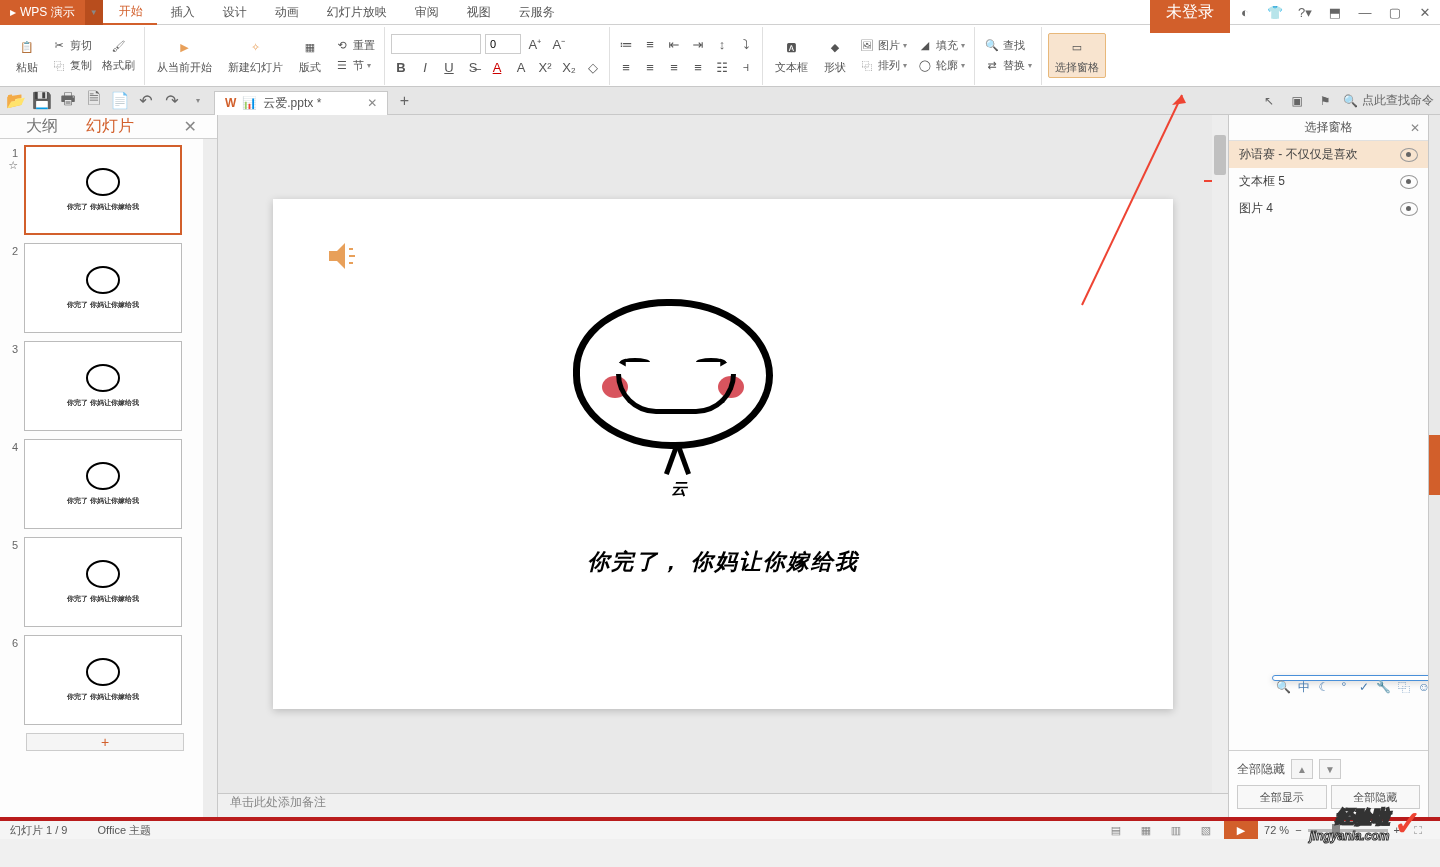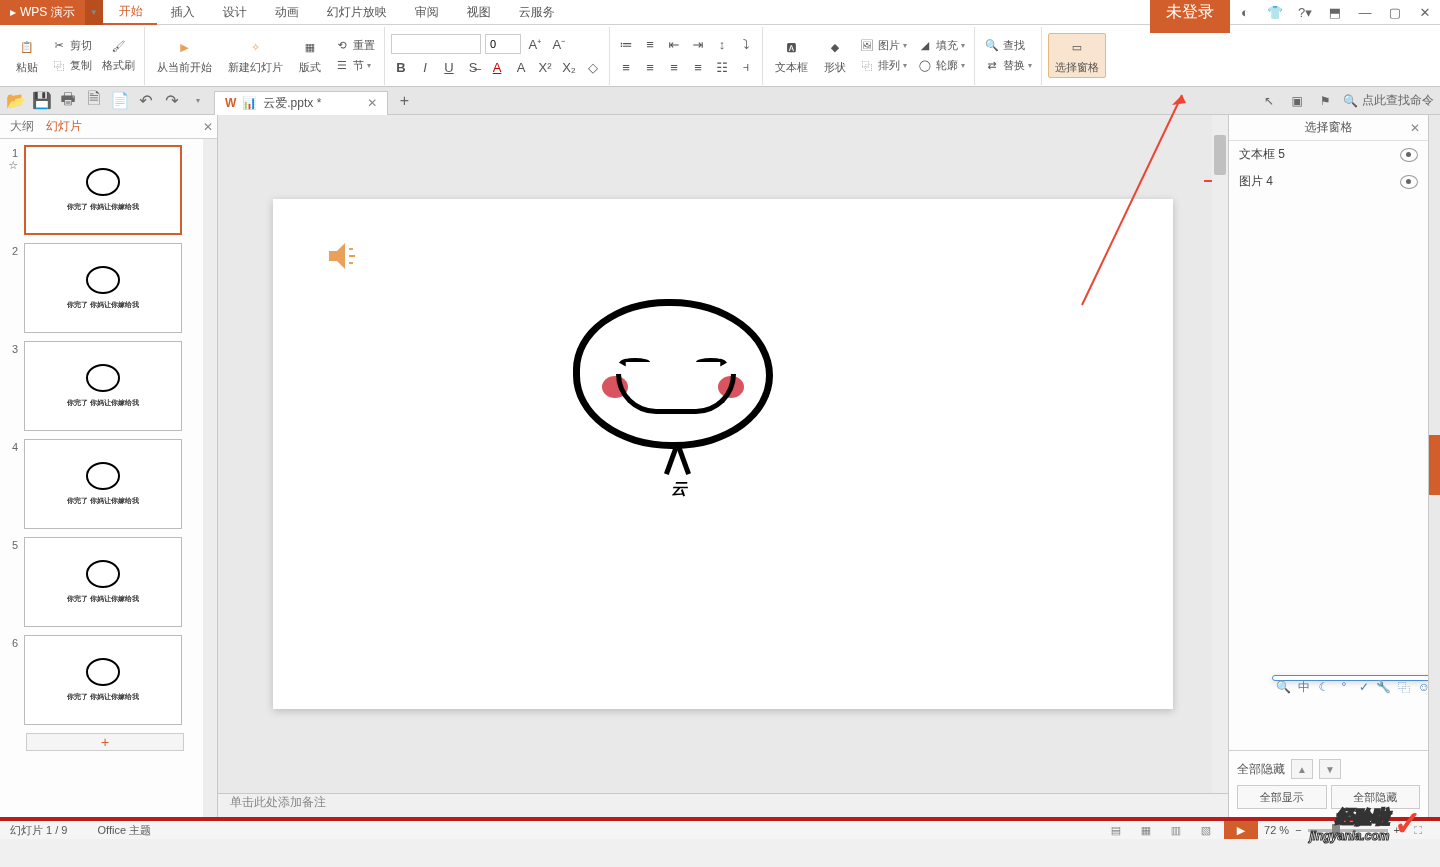--- a/index.html
+++ b/index.html
@@ -34,21 +34,21 @@
 
 .doc-bar { height: 28px; background: #e6e6e6; display: flex; align-items: center; padding: 0 6px; gap: 6px; border-bottom: 1px solid #c8c8c8; }
 .qat-btn { width: 20px; height: 20px; display: flex; align-items: center; justify-content: center; color: #666; cursor: pointer; }
 .doc-tab { background: #fff; height: 24px; display: flex; align-items: center; padding: 0 10px; font-size: 12px; color: #555; gap: 6px; border: 1px solid #c8c8c8; border-bottom: none; margin-top: 4px; }
 .doc-bar-right { margin-left: auto; display: flex; gap: 8px; align-items: center; font-size: 12px; color: #666; }
 .search-box { display: flex; align-items: center; gap: 4px; }
 
 
 .main { display: flex; height: 702px; }
 .left-panel { width: 218px; background: #fdfdfd; border-right: 1px solid #c8c8c8; display: flex; flex-direction: column; }
-.left-tabs { display: flex; height: 24px; border-bottom: 1px solid #d0d0d0; font-size: 12px; align-items: center; padding: 0 4px; position: relative; }
+.left-tabs { display: flex; height: 24px; border-bottom: 1px solid #d0d0d0; font-size: 16px; align-items: center; padding: 0 20px; position: relative; gap: 16px; }
 .left-tab { padding: 0 6px; color: #777; cursor: pointer; }
 .left-tab.active { color: #d25f2b; }
 .left-close { margin-left: auto; color: #888; cursor: pointer; }
 .thumbs { flex: 1; overflow-y: auto; padding: 6px 4px; position: relative; }
 .thumb-row { display: flex; gap: 6px; margin-bottom: 8px; }
 .thumb-num { width: 14px; text-align: right; font-size: 11px; color: #666; padding-top: 2px; }
 .thumb { width: 158px; height: 90px; background: #fff; border: 1px solid #bbb; display: flex; flex-direction: column; align-items: center; justify-content: center; cursor: pointer; }
 .thumb.active { border: 2px solid #d25f2b; }
 .thumb-face { width: 34px; height: 28px; border: 2px solid #000; border-radius: 50% 50% 50% 50%; position: relative; margin-bottom: 6px; }
 .thumb-text { font-size: 7px; color: #333; font-weight: bold; }
@@ -409,20 +409,21 @@
           <div class="face-head">
             <div class="face-eye l"></div>
               <div class="face-eye r"></div>
             <div class="face-cheek l"></div>
               <div class="face-cheek r"></div>
             <div class="face-mouth"></div>
           </div>
           <div class="face-neck"></div>
         </div>
         <div class="face-char">云</div>
+        <div class="slide-caption">你完了， 你妈让你嫁给我</div>
       </div>
       <svg class="red-arrow" style="right:36px;top:-30px" width="120" height="230">
         <line x1="110" y1="10" x2="10" y2="220" stroke="#e43" stroke-width="2"></line>
         <polygon points="110,10 100,20 114,18" fill="#e43"></polygon>
       </svg>
       <svg class="red-arrow" style="right:-10px;top:58px" width="40" height="16">
         <line x1="38" y1="8" x2="6" y2="8" stroke="#e43" stroke-width="2"></line>
         <polygon points="38,8 30,3 30,13" fill="#e43"></polygon>
       </svg>
     </div>
@@ -431,20 +432,24 @@
       </div>
     <div class="notes-bar">单击此处添加备注</div>
   </div>
 
   <div class="right-panel">
     <div class="rp-title">
       <span>选择窗格</span>
       <span class="rp-close">✕</span>
     </div>
     <div class="rp-list">
+      <div class="rp-item sel">
+          <span>孙语赛 - 不仅仅是喜欢</span>
+          <span class="rp-eye"></span>
+        </div>
       <div class="rp-item">
           <span>文本框 5</span>
           <span class="rp-eye"></span>
         </div>
       <div class="rp-item">
           <span>图片 4</span>
           <span class="rp-eye"></span>
         </div>
     </div>
     <div class="float-tb" style="position:absolute;right:-8px;bottom:140px">

